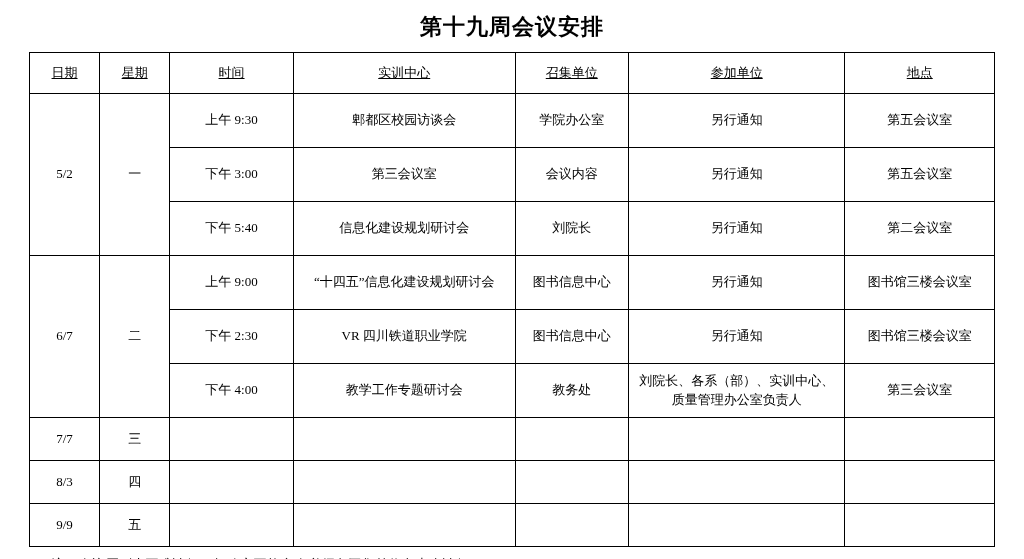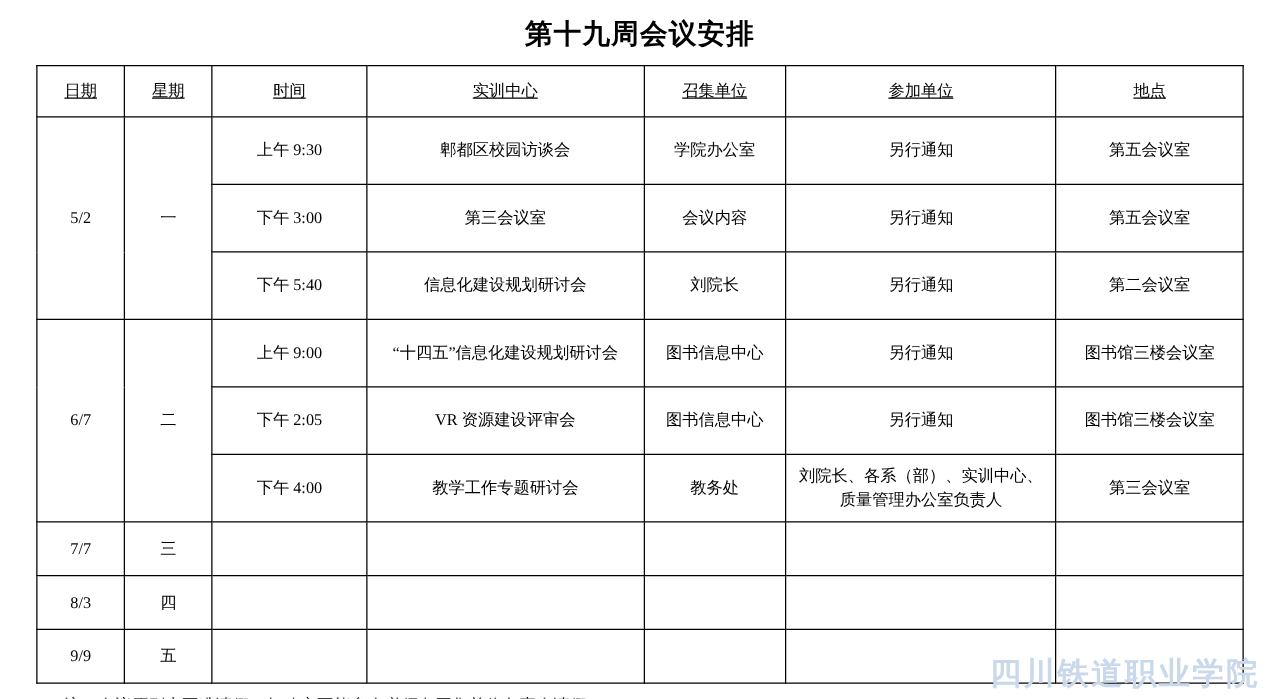--- a/index.html
+++ b/index.html
@@ -143,22 +143,22 @@
       <tr>
         <td class="row-cell" rowspan="3">6/7</td>
         <td class="row-cell" rowspan="3">二</td>
         <td class="row-cell">上午 9:00</td>
         <td class="row-cell">“十四五”信息化建设规划研讨会</td>
         <td class="row-cell">图书信息中心</td>
         <td class="row-cell">另行通知</td>
         <td class="row-cell">图书馆三楼会议室</td>
       </tr>
       <tr>
-        <td class="row-cell">下午 2:05</td>
-        <td class="row-cell">VR 资源建设评审会</td>
+        <td class="row-cell">下午 2:30</td>
+        <td class="row-cell">VR 四川铁道职业学院</td>
         <td class="row-cell">图书信息中心</td>
         <td class="row-cell">另行通知</td>
         <td class="row-cell">图书馆三楼会议室</td>
       </tr>
       <tr>
         <td class="row-cell">下午 4:00</td>
         <td class="row-cell">教学工作专题研讨会</td>
         <td class="row-cell">教务处</td>
         <td class="row-cell attend-multi">刘院长、各系（部）、实训中心、
 质量管理办公室负责人</td>
@@ -193,15 +193,14 @@
         <td class="empty-row"></td>
         <td class="empty-row"></td>
         <td class="empty-row"></td>
       </tr>
 
     </tbody>
   </table>
 
   <div class="note">注：会议原则上不准请假，如确实不能参会必须向召集单位负责人请假。</div>
 
-  <div class="watermark">四川铁道职业学院</div>
 
 </div>
 
 </body></html>

